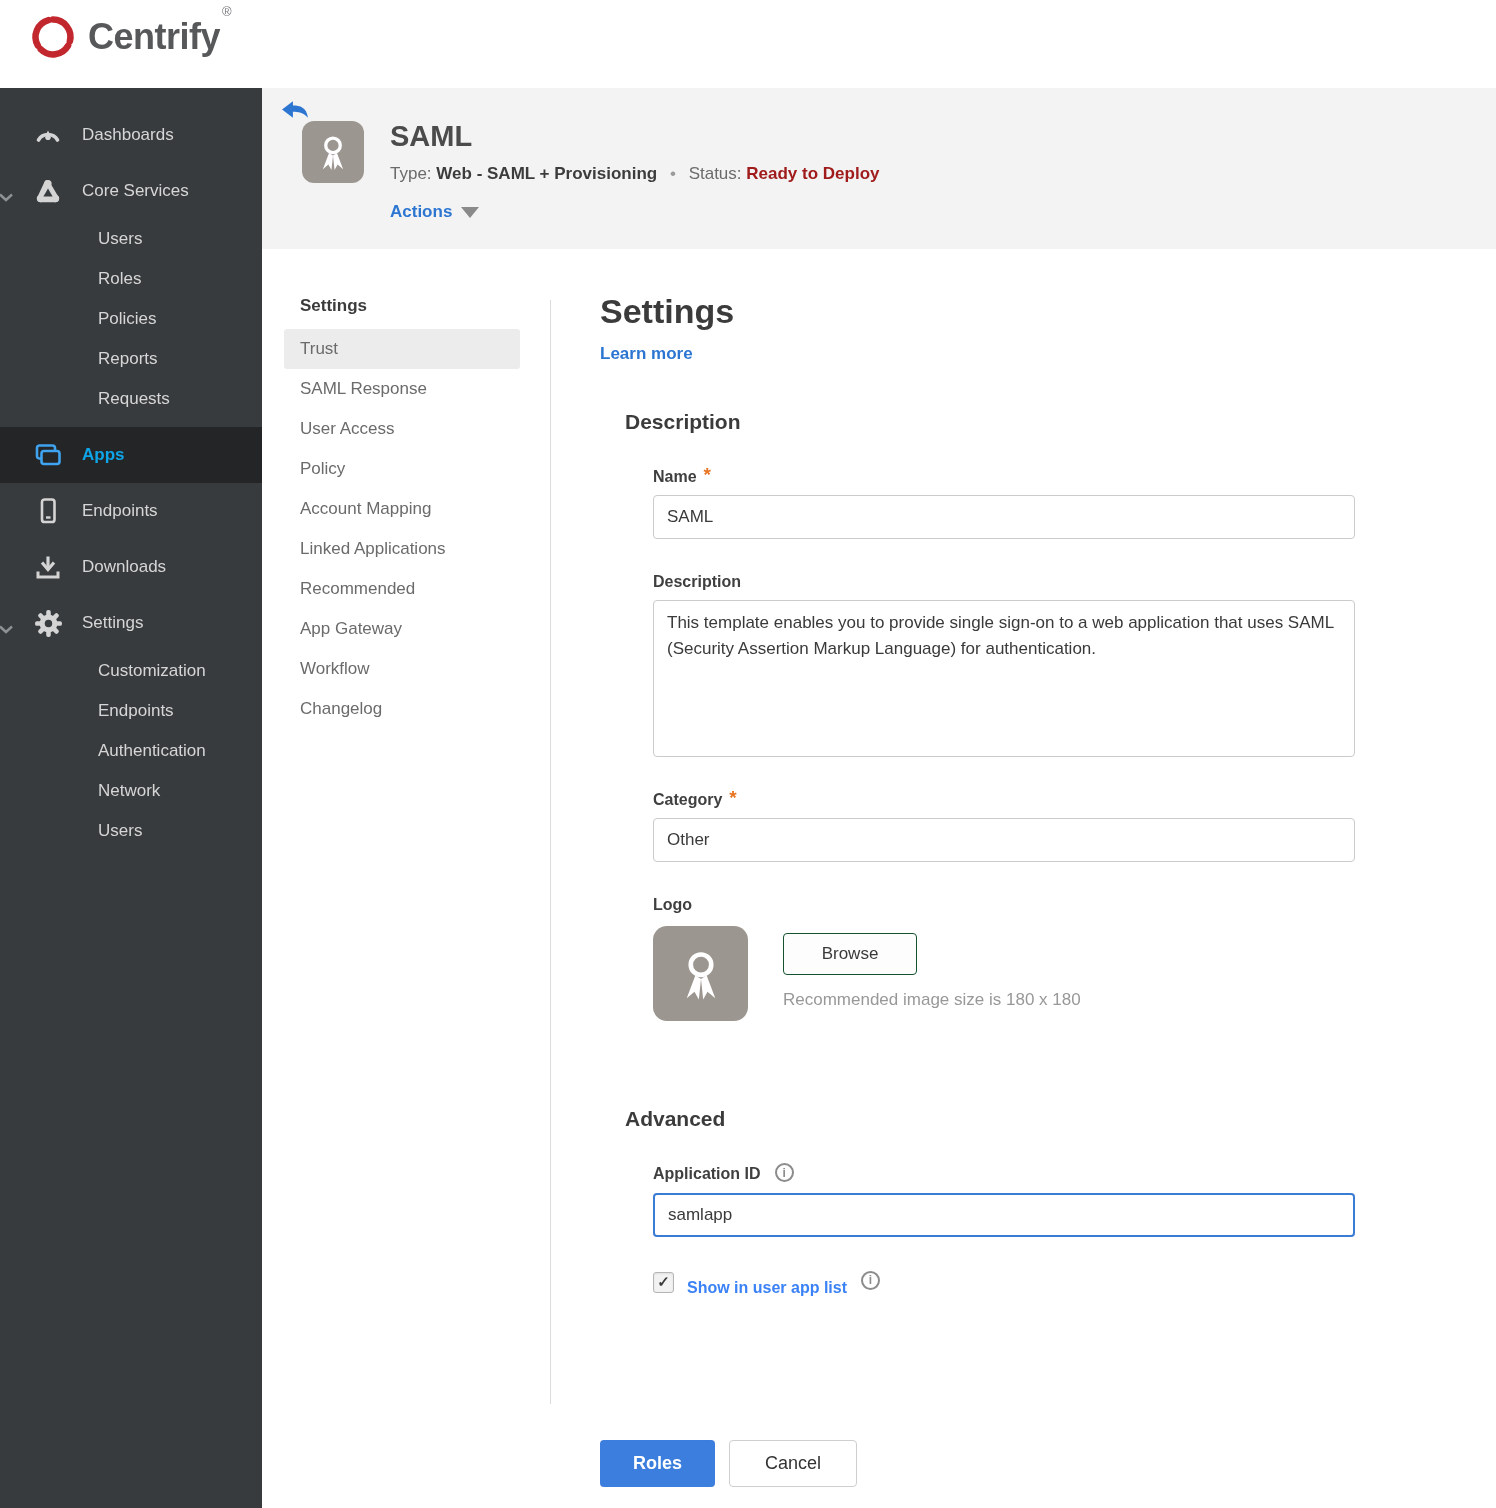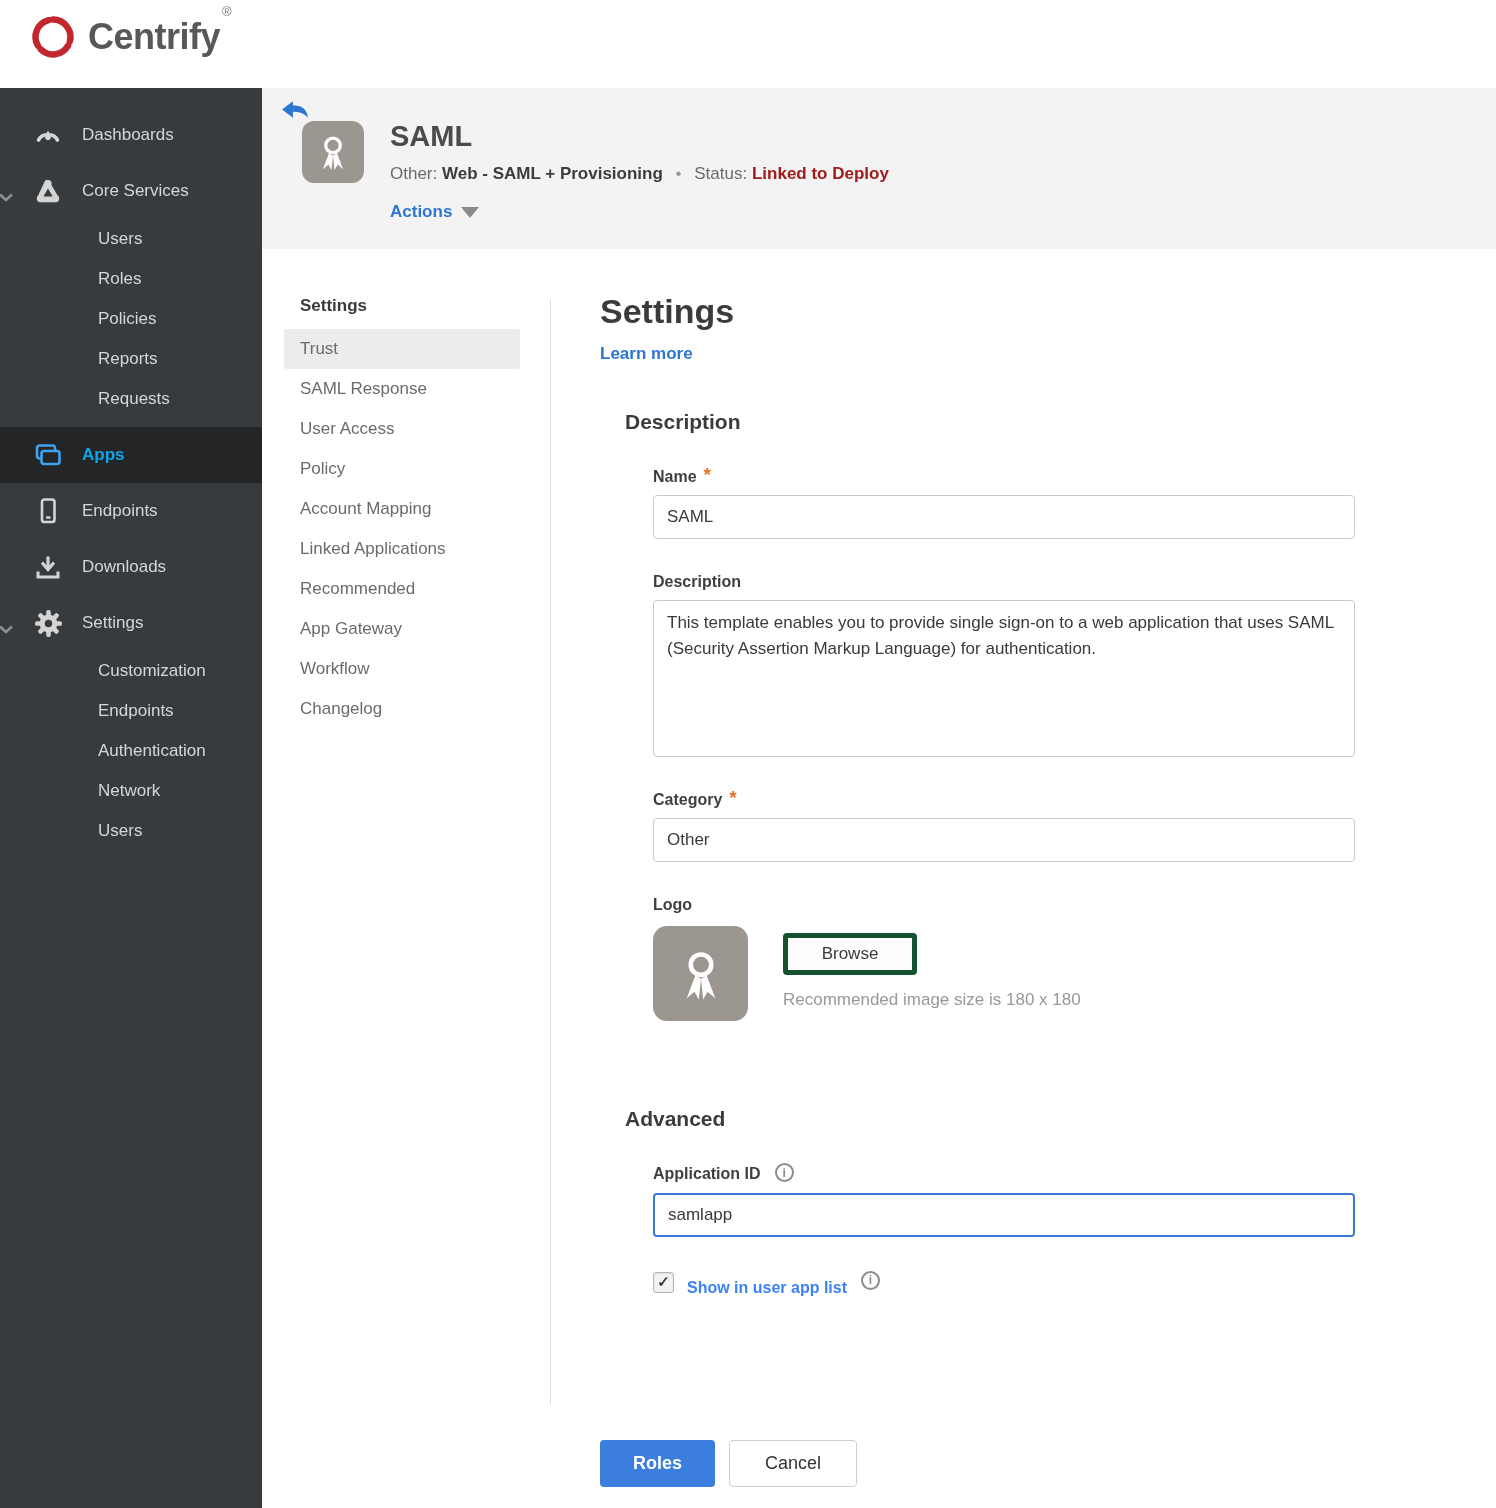--- a/index.html
+++ b/index.html
@@ -67,21 +67,21 @@
   }
   .textarea-input {
     display:block; margin-top:9px; width:702px; height:157px; resize:none;
     border:1px solid #cbcbcb; border-radius:4px; padding:9px 13px;
     font-family:"Liberation Sans", sans-serif; font-size:17px; line-height:1.5; color:#3a3a3a; outline:none;
   }
   .logo-row { display:flex; margin-top:12px; }
   .logo-box { width:95px; height:95px; background:#9c9690; border-radius:14px; display:flex; align-items:center; justify-content:center; }
   .logo-col { margin-left:35px; padding-top:7px; }
   .browse-btn {
-    width:134px; height:42px; background:#fdfdfd; border:5px solid #14532d; border-radius:4px;
+    width:134px; height:42px; background:#fdfdfd; border:1px solid #14532d; border-radius:4px;
     font-family:"Liberation Sans", sans-serif; font-size:17px; color:#3a3a3a; cursor:pointer;
   }
   .logo-hint { margin-top:15px; font-size:17px; color:#989898; }
   .advanced-title { margin-top:86px; }
   .info-icon {
     display:inline-flex; align-items:center; justify-content:center;
     width:19px; height:19px; margin-left:14px; border:2px solid #8c8c8c; border-radius:50%;
     color:#8c8c8c; font-size:12px; font-weight:bold; line-height:1; position:relative; top:-2px;
   }
   .focused { border:2px solid #3a7bd5; }
@@ -227,25 +227,25 @@
   </span>
   <div class="app-logo">
     <svg width="44" height="44" viewBox="0 0 100 100">
       <circle cx="50" cy="35" r="16.5" fill="none" stroke="#ffffff" stroke-width="7.5"></circle>
       <path d="M41 52 L27 89 L39.5 78.5 L46.5 91 L50 58 Z" fill="#ffffff"></path>
       <path d="M59 52 L73 89 L60.5 78.5 L53.5 91 L50 58 Z" fill="#ffffff"></path>
     </svg>
   </div>
   <div class="app-title">SAML</div>
   <div class="app-meta">
-    <span>Other:</span>
+    <span>Type:</span>
     <b>Web - SAML + Provisioning</b>
     <span class="meta-sep">•</span>
     <span>Status:</span>
-    <span class="status-value">Linked to Deploy</span>
+    <span class="status-value">Ready to Deploy</span>
   </div>
   <div class="actions-link">
     <span>Actions</span>
     <span class="caret-down"></span>
   </div>
 </div>
 
 <div class="subnav">
   <div class="subnav-title">Settings</div>
   <div class="subnav-item selected">Trust</div>

